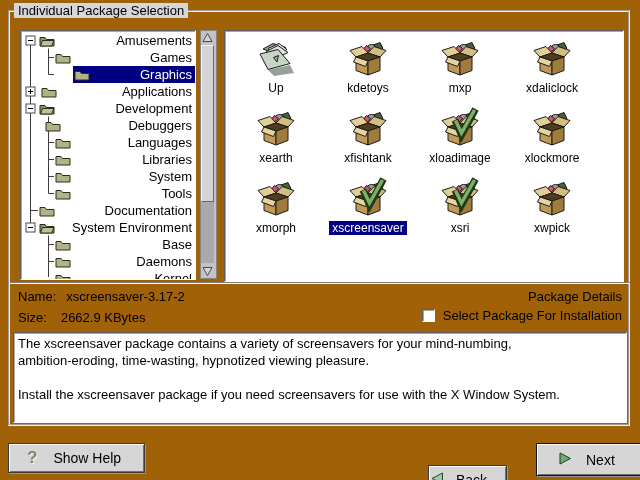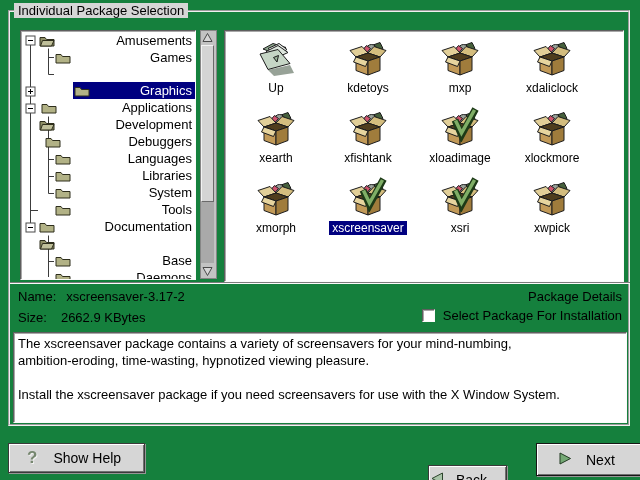--- a/index.html
+++ b/index.html
@@ -1,17 +1,17 @@
 <!DOCTYPE html>
 <html><head>
 <meta charset="utf-8">
 <style>
   html,body{margin:0;padding:0;}
   body{background:#d6d6d6;font-family:"Liberation Sans",sans-serif;}
-  .screen{position:relative;width:640px;height:480px;background:#15803d;overflow:hidden;font-size:13px;color:#000;}
+  .screen{position:relative;width:640px;height:480px;background:#a16207;overflow:hidden;font-size:13px;color:#000;}
 
   
   .frame{position:absolute;left:8px;top:10px;width:618px;height:412px;border:2px groove #f0f0f0;}
   .frame-title{position:absolute;left:4px;top:-9px;background:#d6d6d6;padding:0 4px;font-size:13px;white-space:nowrap;}
 
   .sunken{background:#fff;border:1px solid;border-color:#5e5e5e #fbfbfb #fbfbfb #5e5e5e;box-shadow:inset 1px 1px 0 #a8a8a8;}
 
   
   .tree-panel{position:absolute;left:20px;top:30px;width:174px;height:248px;overflow:hidden;}
   .tree-lines{position:absolute;left:0;top:0;}
@@ -93,21 +93,21 @@
         <div class="tree-row" style="padding-left: 33px;">
           <span class="tree-sel">
             <span style="display: inline-flex;">
               <svg width="16" height="14" viewBox="0 0 16 14">
                 <path d="M1,3.5 h5 l1.5,2 H15 V12 H1 Z" fill="#b2b286" stroke="#2e2e1c"></path>
               </svg>
             </span>
             <span class="tree-label">Games</span>
           </span>
         </div>
-        <div class="tree-row" style="padding-left: 52px; margin-top: 16px;">
+        <div class="tree-row" style="padding-left: 52px;">
           <span class="tree-sel selected">
             <span style="display: inline-flex;">
               <svg width="16" height="14" viewBox="0 0 16 14">
                 <path d="M1,3.5 h5 l1.5,2 H15 V12 H1 Z" fill="#b2b286" stroke="#2e2e1c"></path>
               </svg>
             </span>
             <span class="tree-label">Graphics</span>
           </span>
         </div>
         <div class="tree-row" style="padding-left: 19px;">
@@ -192,20 +192,21 @@
           </span>
         </div>
         <div class="tree-row" style="padding-left: 17px;">
           <span class="tree-sel">
             <span style="display: inline-flex;">
               <svg width="16" height="14" viewBox="0 0 16 14">
                 <path d="M1,3.5 h5 l1.5,2 H15 V12 H1 Z" fill="#8f8f66" stroke="#2e2e1c"></path>
                 <path d="M3.5,6.5 H15 L12.5,12 H1.5 Z" fill="#c0c09a" stroke="#2e2e1c"></path>
               </svg>
             </span>
+            <span class="tree-label">System Environment</span>
           </span>
         </div>
         <div class="tree-row" style="padding-left: 33px;">
           <span class="tree-sel">
             <span style="display: inline-flex;">
               <svg width="16" height="14" viewBox="0 0 16 14">
                 <path d="M1,3.5 h5 l1.5,2 H15 V12 H1 Z" fill="#b2b286" stroke="#2e2e1c"></path>
               </svg>
             </span>
             <span class="tree-label">Base</span>

